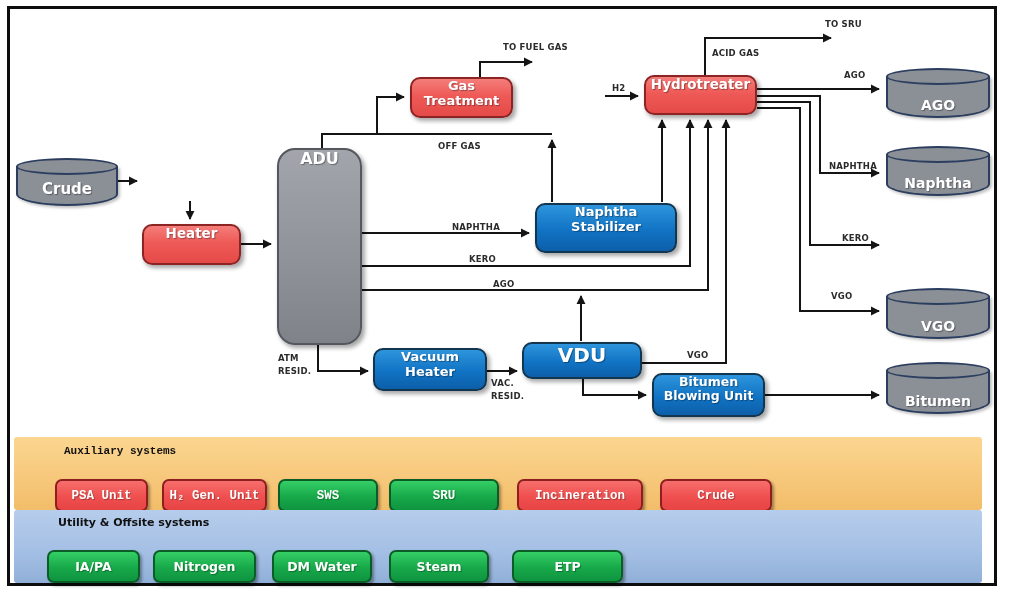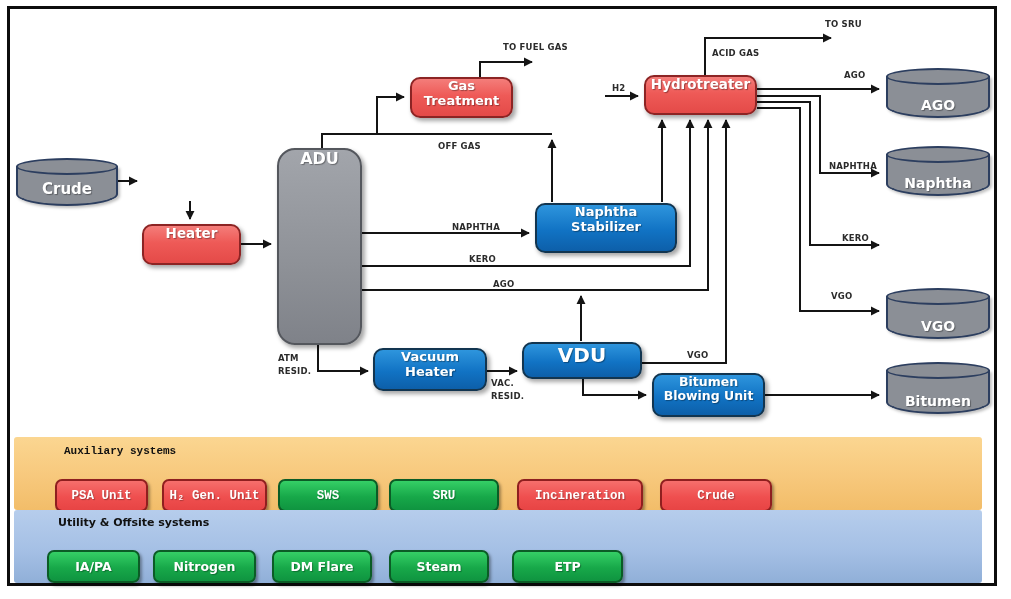--- a/index.html
+++ b/index.html
@@ -187,17 +187,17 @@
     <div class="btn green" style="left:264px;top:26px;width:100px">SWS</div>
     <div class="btn green" style="left:375px;top:26px;width:110px">SRU</div>
     <div class="btn red" style="left:503px;top:26px;width:126px">Incineration</div>
     <div class="btn red" style="left:646px;top:26px;width:112px">Crude</div>
   </div>
 
   <div id="band-util" class="band">
     <div class="band-title" style="left:44px;top:6px">Utility &amp; Offsite systems</div>
     <div class="btn green" style="left:33px;top:24px;width:93px">IA/PA</div>
     <div class="btn green" style="left:139px;top:24px;width:103px">Nitrogen</div>
-    <div class="btn green" style="left:258px;top:24px;width:100px">DM Flare</div>
+    <div class="btn green" style="left:258px;top:24px;width:100px">DM Water</div>
     <div class="btn green" style="left:375px;top:24px;width:100px">Steam</div>
     <div class="btn green" style="left:498px;top:24px;width:111px">ETP</div>
   </div>
 </div>
 
 </body></html>

